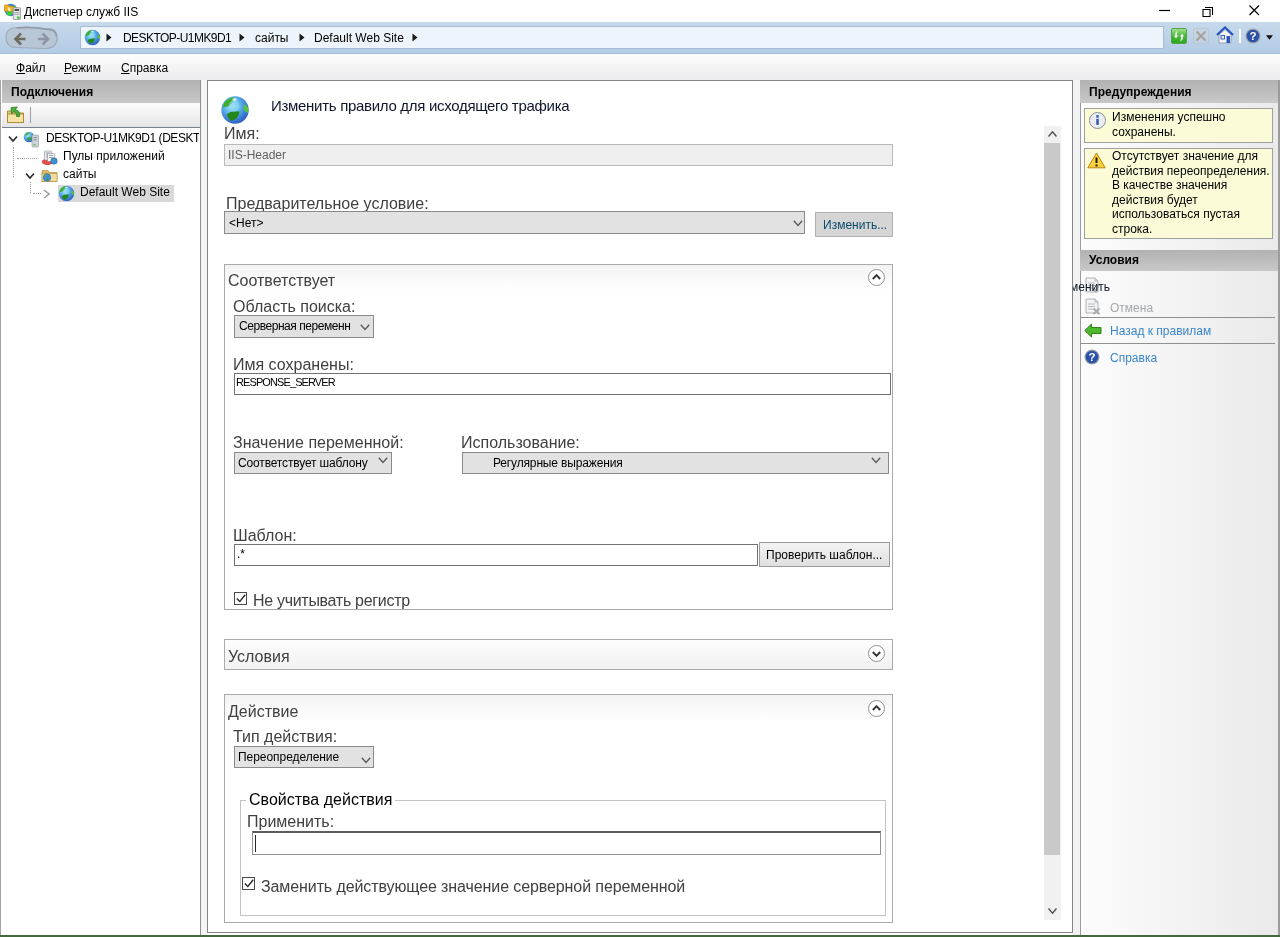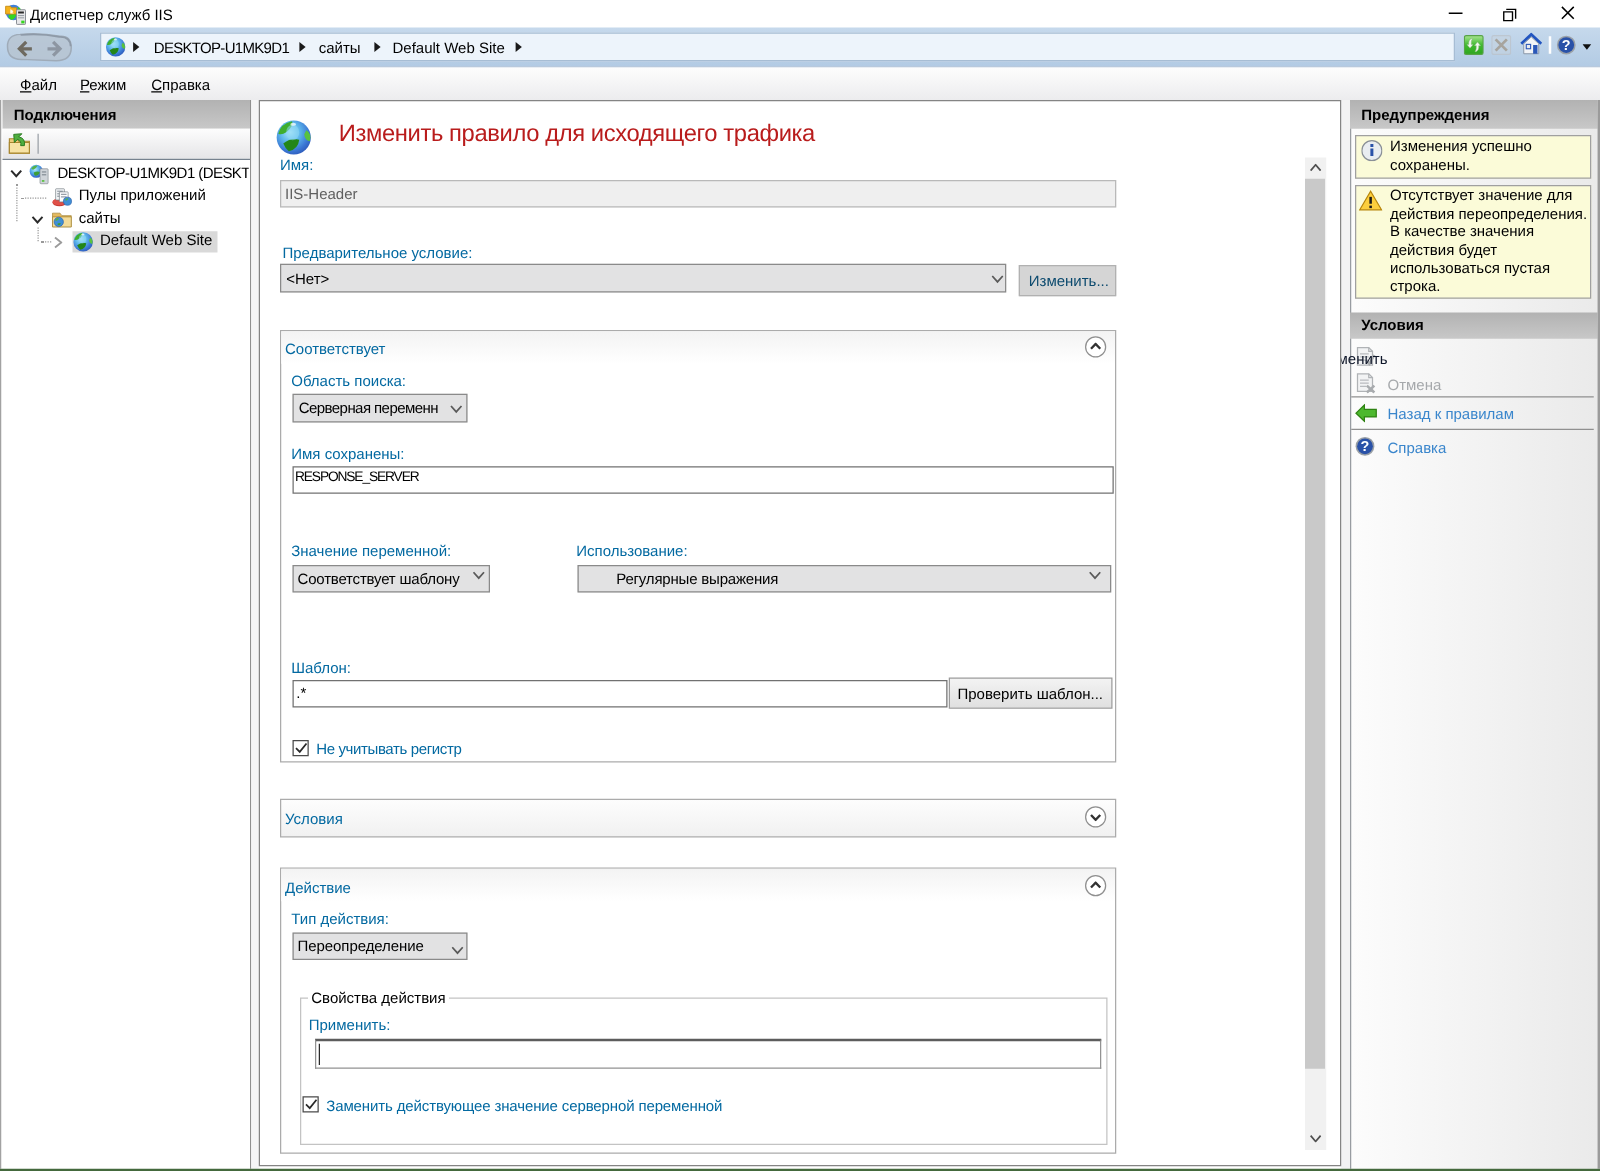--- a/index.html
+++ b/index.html
@@ -1,21 +1,21 @@
 <!DOCTYPE html>
 <html><head>
 <meta charset="utf-8">
 <style>
 * { margin:0; padding:0; box-sizing:border-box; }
 html,body { width:1280px; height:937px; overflow:hidden; }
 body { font-family:"Liberation Sans", sans-serif; font-size:12px; color:#000; background:#fff; position:relative; }
 .a { position:absolute; }
 .txt { position:absolute; font-size:12px; white-space:nowrap; }
 .b { font-weight:bold; }
-.fl { position:absolute; font-size:12px; white-space:nowrap; color:#0369a1; }
+.fl { position:absolute; font-size:16px; white-space:nowrap; color:#404040; }
 .tbox { position:absolute; background:#fff; border:1px solid #717171; font-size:12px; }
 .combo { position:absolute; border:1px solid #8a8a8a; background:#e2e2e3; font-size:12px; white-space:nowrap; }
 .grp { position:absolute; border:1px solid #ababab; background:#fff; }
 .circ { position:absolute; width:17px; height:17px; border:1px solid #8f8f8f; border-radius:50%; background:#fff; }
 .ybox { position:absolute; background:#fbfbd8; border:1px solid #a0a0a0; }
 .hsep { position:absolute; height:1px; background:#909090; }
 svg { display:block; }
 .chk { position:absolute; width:13px; height:13px; background:#fff; border:1px solid #4a4a4a; }
 </style>
 </head>
@@ -234,21 +234,21 @@
 
 <div class="a" style="left:207px;top:80px;width:866px;height:853px;background:#fff;border:1px solid #848484"></div>
 <svg class="a" style="left:220px;top:95px" width="30" height="30" viewBox="0 0 34 34">
   <circle cx="17" cy="17" r="15.5" fill="url(#gl)"></circle>
   <path d="M3 13.5 Q5 4.5 15.5 2.2 Q17 6.5 10.5 12 Q6 15 3 13.5 Z" fill="#3fae2e"></path>
   <path d="M7.5 22.5 Q14 16.5 22 19 Q21 27.5 12.5 29.5 Q9 26.5 7.5 22.5 Z" fill="#238618"></path>
   <path d="M28.5 10.5 Q33.5 13.5 31.5 20.5 Q27 19.5 26.5 14 Z" fill="#58c23e"></path>
   <ellipse cx="16" cy="12.5" rx="6" ry="7" fill="#8ed8f4" opacity="0.55"></ellipse>
   <ellipse cx="16.5" cy="5" rx="2.6" ry="1.4" fill="#fff" opacity="0.75"></ellipse>
 </svg>
-<div class="a" style="left:271px;top:97px;font-size:19px;letter-spacing:-0.3px;color:#b91c1c;white-space:nowrap">Изменить правило для исходящего трафика</div>
+<div class="a" style="left:271px;top:97px;font-size:15px;letter-spacing:-0.3px;color:#0f172a;white-space:nowrap">Изменить правило для исходящего трафика</div>
 
 <div class="a" style="left:1044px;top:126px;width:17px;height:794px;background:#f1f1f1"></div>
 <svg class="a" style="left:1048px;top:131px" width="9" height="6" viewBox="0 0 9 6">
     <path d="M0.5 5.5 L4.5 0.8 L8.5 5.5" fill="none" stroke="#505050" stroke-width="1.4"></path>
   </svg>
 <div class="a" style="left:1044px;top:143px;width:16px;height:712px;background:#c9c9c9"></div>
 <svg class="a" style="left:1048px;top:908px" width="9" height="6" viewBox="0 0 9 6">
     <path d="M0.5 0.5 L4.5 5.2 L8.5 0.5" fill="none" stroke="#505050" stroke-width="1.4"></path>
   </svg>
 
@@ -318,21 +318,21 @@
 <svg class="a" style="left:872px;top:705px" width="9" height="6" viewBox="0 0 9 6">
     <path d="M0.8 5 L4.5 1.2 L8.2 5" fill="none" stroke="#323232" stroke-width="1.9"></path>
   </svg>
 <div class="fl" style="left:233px;top:728px">Тип действия:</div>
 <div class="combo" style="left:234px;top:746px;width:140px;height:22px"></div>
 <div class="txt" style="left:238px;top:750px;letter-spacing:-0.05px">Переопределение</div>
 <svg class="a" style="left:361px;top:757px" width="10" height="7" viewBox="0 0 10 7">
     <path d="M0.8 0.8 L5 5.5 L9.2 0.8" fill="none" stroke="#5a5a5a" stroke-width="1.4"></path>
   </svg>
 <fieldset class="a" style="left:240px;top:791px;width:646px;height:125px;border:1px solid #c3c3c3;padding:0">
-  <legend style="margin-left:5px;padding:0 3px;font-size:12px">Свойства действия</legend>
+  <legend style="margin-left:5px;padding:0 3px;font-size:16px">Свойства действия</legend>
 </fieldset>
 <div class="fl" style="left:247px;top:813px">Применить:</div>
 <div class="tbox" style="left:252px;top:831px;width:629px;height:24px;border-color:#5d5d5d #929292 #929292 #929292;border-top-width:2px"></div>
 <div class="a" style="left:255px;top:835px;width:1px;height:17px;background:#2a2a2a"></div>
 <div class="chk" style="left:242px;top:877px"></div>
 <svg class="a" style="left:244px;top:879px" width="10" height="9" viewBox="0 0 10 9">
     <path d="M0.8 4.5 L3.8 7.5 L9.2 0.8" fill="none" stroke="#2a2a2a" stroke-width="1.4"></path>
   </svg>
 <div class="fl" style="left:261px;top:878px;letter-spacing:-0.1px">Заменить действующее значение серверной переменной</div>
 

